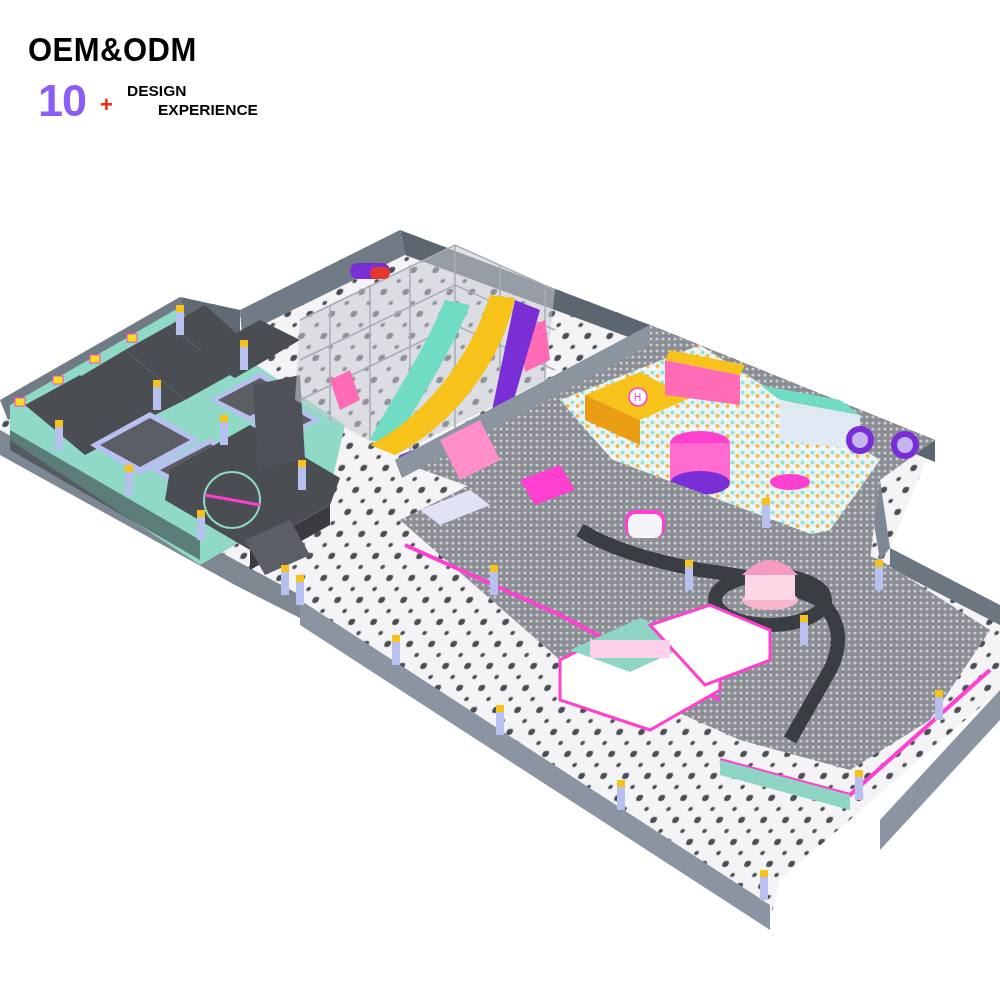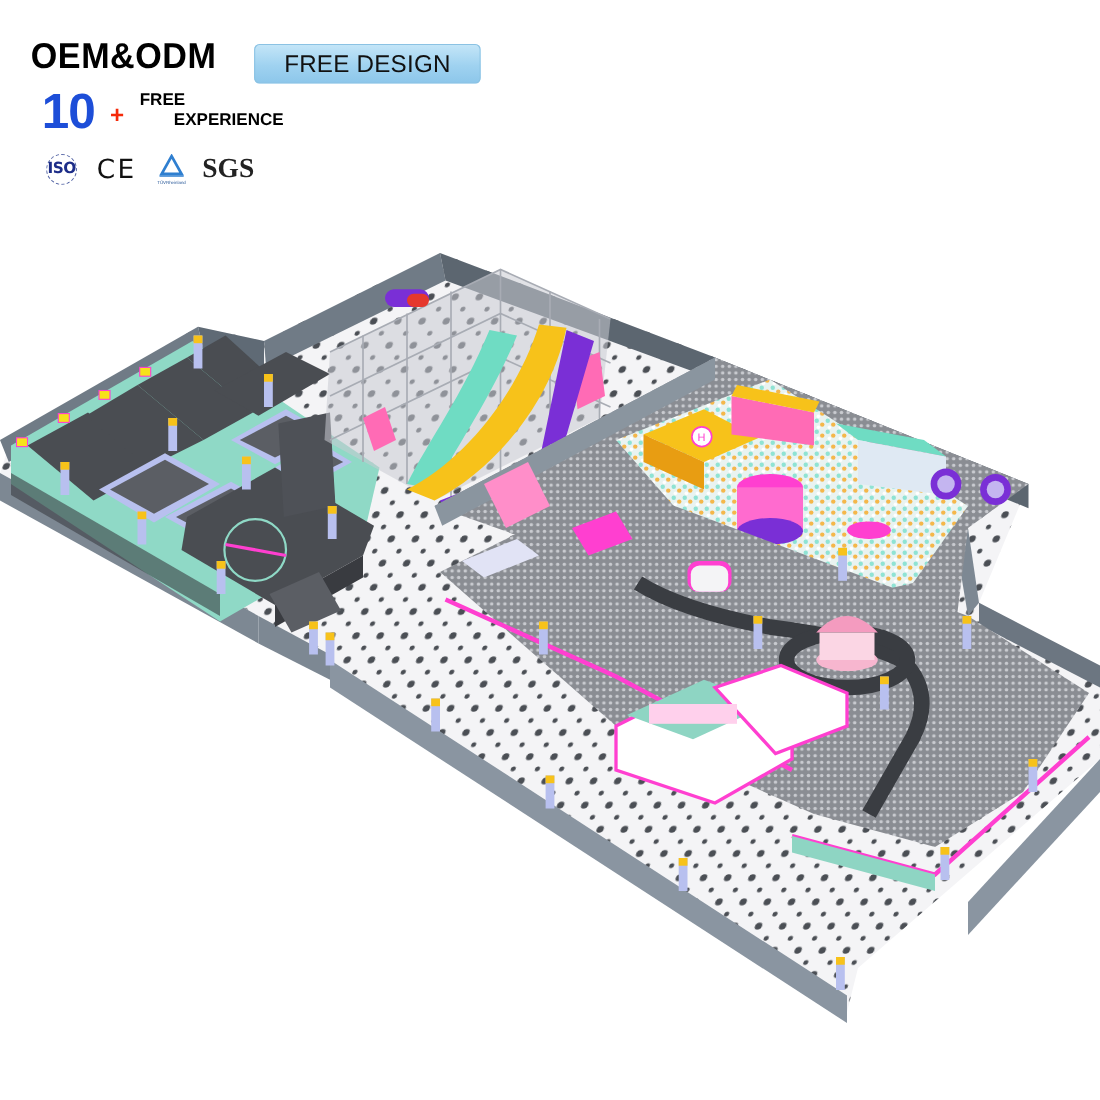--- a/index.html
+++ b/index.html
@@ -4,61 +4,45 @@
   <style>
     html, body { margin: 0; padding: 0; background: #ffffff; }
     body { width: 1000px; height: 1000px; position: relative; overflow: hidden; font-family: "Liberation Sans", sans-serif; }
 
     .badge-block { position: absolute; left: 4px; top: 0; width: 460px; height: 190px; }
     .oem { position: absolute; left: 24px; top: 33px; font-family: "Liberation Sans", sans-serif; font-weight: 700; font-size: 31px; letter-spacing: 0.5px; color: #000; transform: scaleY(1.05); }
     .free-btn { position: absolute; left: 227px; top: 40px; width: 206px; height: 36px; border-radius: 5px;
       background: linear-gradient(#c5e6f8, #9fd2f0 55%, #8cc6ea); box-shadow: inset 0 0 0 1px #8bc2e3;
       display: flex; align-items: center; justify-content: center; font-family: "Liberation Sans", sans-serif;
       font-size: 22px; color: #111; letter-spacing: 0.2px; }
-    .ten { position: absolute; left: 34px; top: 76px; font-weight: 700; font-size: 45px; color: #1d4ed8; line-height: 50px; letter-spacing: -1px; }
+    .ten { position: absolute; left: 34px; top: 76px; font-weight: 700; font-size: 45px; color: #8b5cf6; line-height: 50px; letter-spacing: -1px; }
     .plus { position: absolute; left: 96px; top: 92px; font-weight: 700; font-size: 22px; color: #f52a0a; }
     .years { position: absolute; left: 123px; top: 82px; font-weight: 700; font-size: 15.5px; color: #000; line-height: 18px; }
     .exp { position: absolute; left: 122px; top: 101px; font-weight: 700; font-size: 15.5px; color: #000; line-height: 18px; margin-left: 32px; }
     .cert-row { position: absolute; left: 34px; top: 138px; height: 32px; display: flex; align-items: center; }
     .iso { width: 36px; height: 30px; position: relative; margin-right: 14px; }
     .iso .globe { position: absolute; left: 4px; top: 1px; width: 28px; height: 28px; border-radius: 50%; border: 1px dashed #5a6aa8; box-sizing: border-box; }
     .iso .txt { position: absolute; left: 0; top: 6px; width: 36px; text-align: center; font-family: "DejaVu Sans", sans-serif; font-weight: 700; font-size: 14px; color: #1d2d88; letter-spacing: -0.5px; }
     .ce { font-family: "DejaVu Sans", sans-serif; font-size: 24px; color: #111; margin-right: 14px; letter-spacing: 2px; }
     .tuv { width: 36px; height: 28px; position: relative; margin-right: 10px; }
     .tuv .lbl { position: absolute; left: 0; bottom: 0; width: 36px; font-size: 4px; color: #2a5a9a; text-align: center; }
     .sgs { font-family: "Liberation Serif", serif; font-weight: 700; font-size: 25px; color: #222; }
 
     .scene { position: absolute; left: 0; top: 220px; width: 1000px; height: 780px; }
   </style>
 </head>
 <body>
 
 <div class="badge-block">
   <div class="oem">OEM&amp;ODM</div>
-  <div class="free-btn">FREE DESIGN</div>
   <div class="ten">10</div>
   <div class="plus">+</div>
-  <div class="years">FREE</div>
+  <div class="years">DESIGN</div>
   <div class="exp">EXPERIENCE</div>
 
-  <div class="cert-row">
-    <div class="iso">
-      <div class="globe"></div>
-      <div class="txt">ISO</div>
-    </div>
-    <div class="ce">CE</div>
-    <div class="tuv">
-      <svg width="36" height="22" viewBox="0 0 36 22">
-        <polygon points="18,2 27,18 9,18" fill="none" stroke="#2f7fd0" stroke-width="2.5"></polygon>
-        <line x1="7" y1="20" x2="29" y2="20" stroke="#2f7fd0" stroke-width="1.5"></line>
-      </svg>
-      <div class="lbl">TÜVRheinland</div>
-    </div>
-    <div class="sgs">SGS</div>
-  </div>
 </div>
 
 <div class="scene">
   <svg width="1000" height="780" viewBox="0 220 1000 780" xmlns="http://www.w3.org/2000/svg">
     <defs>
       <pattern id="dots" width="22" height="22" patternUnits="userSpaceOnUse" patternTransform="skewX(-20)">
         <rect width="22" height="22" fill="#f4f4f6"></rect>
         <circle cx="6" cy="6" r="3.2" fill="#4b4f55"></circle>
         <circle cx="17" cy="17" r="2.2" fill="#4b4f55"></circle>
       </pattern>

